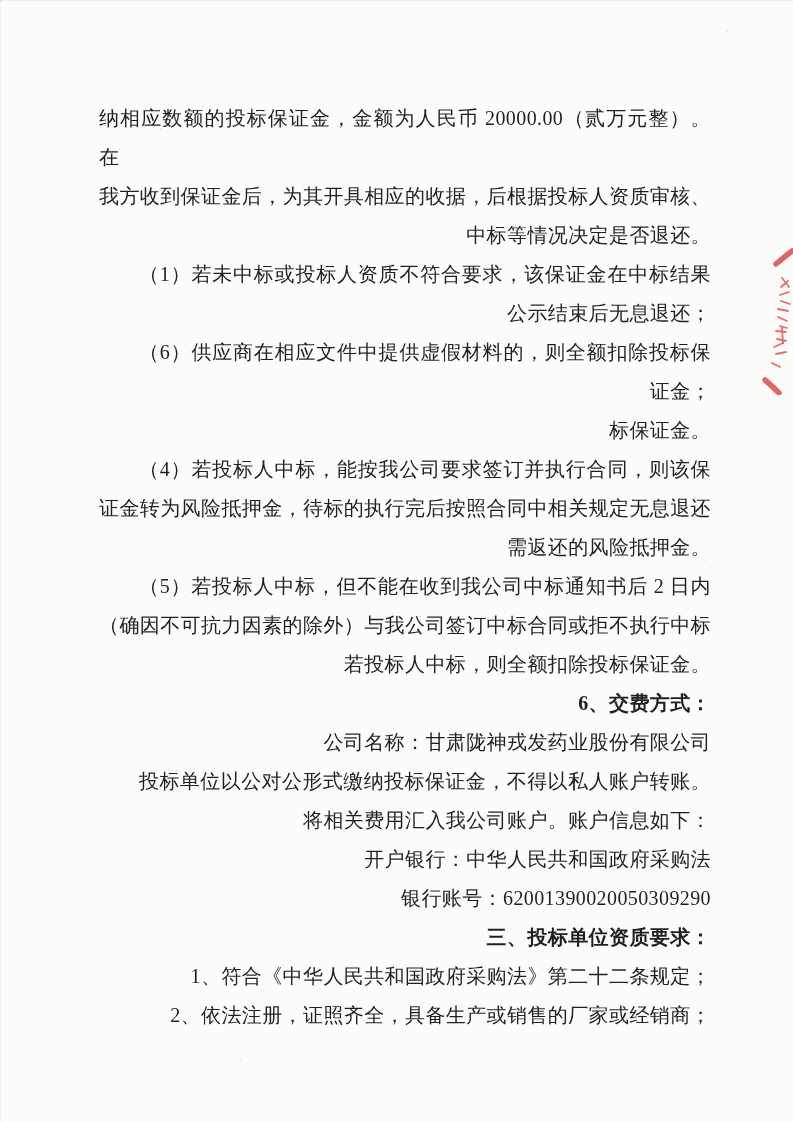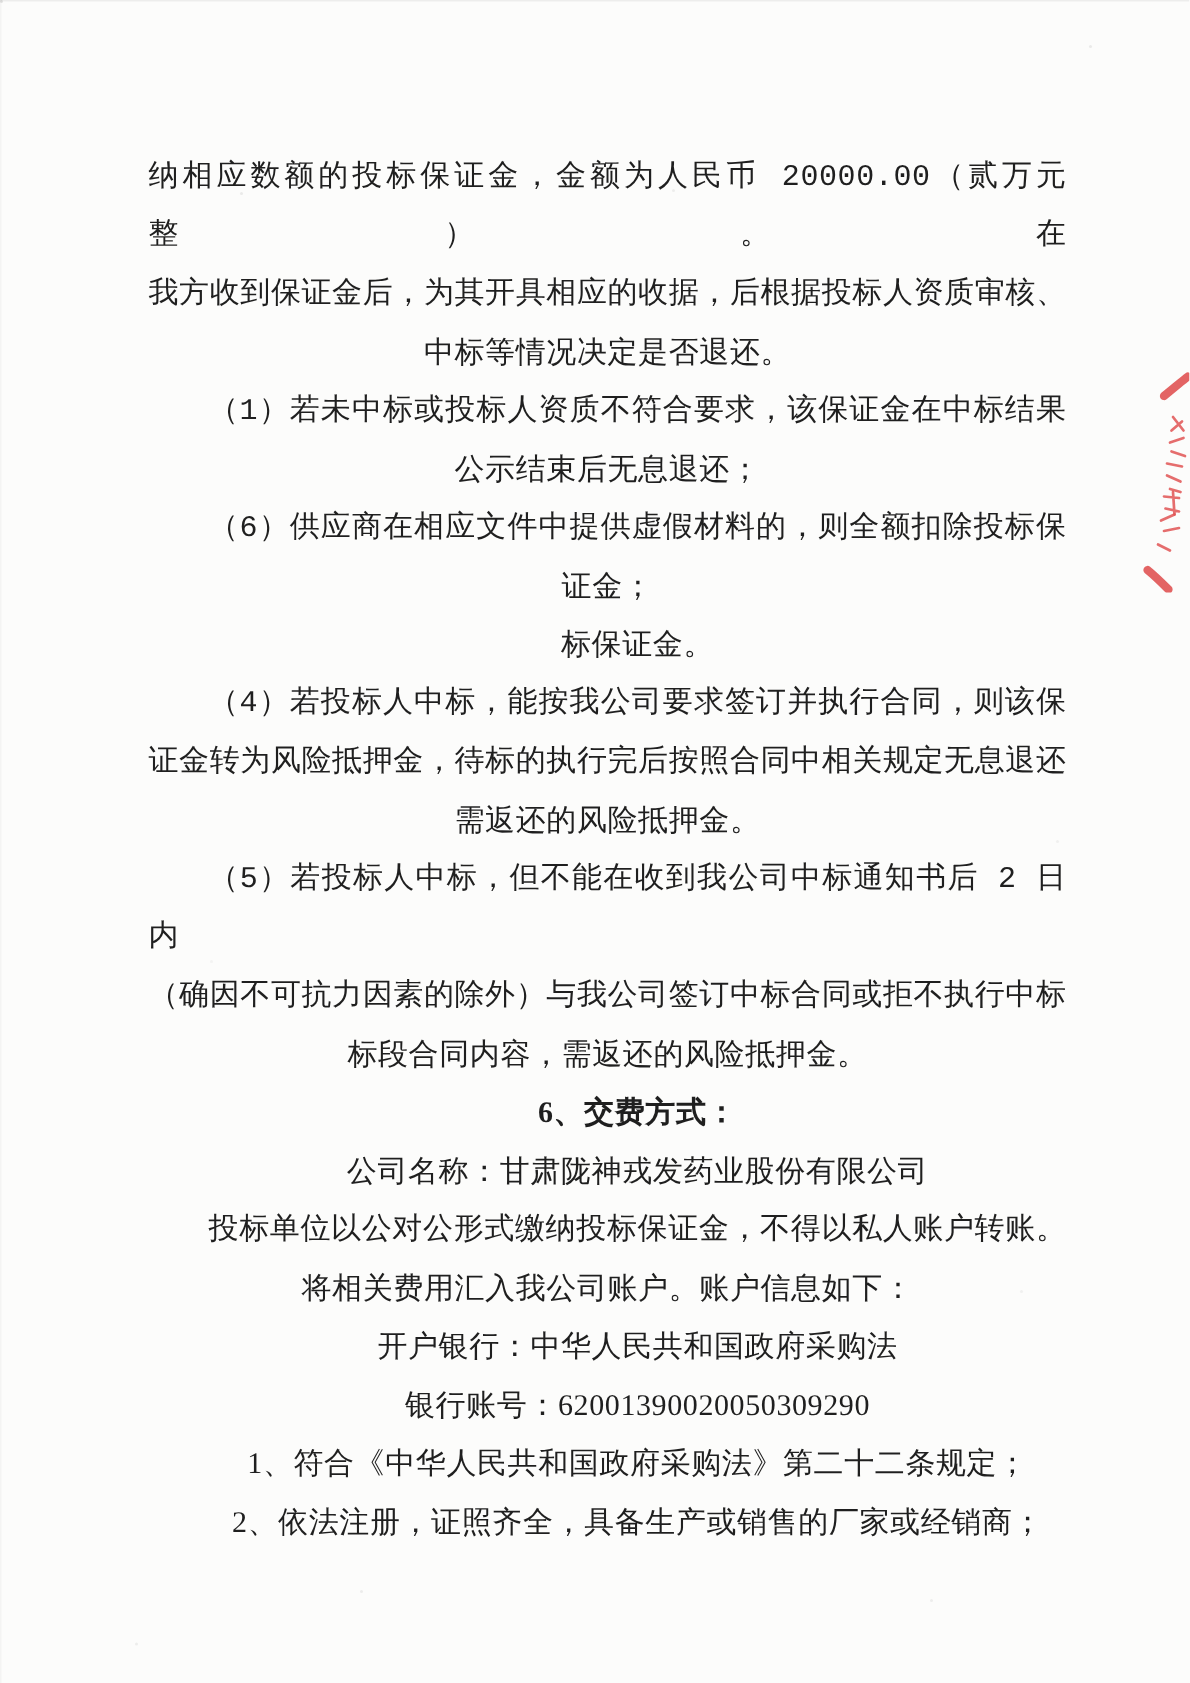--- a/index.html
+++ b/index.html
@@ -34,28 +34,27 @@
     left: 99px;
     top: 99px;
     width: 612px;
   }
   .para { margin: 0; }
   .para.bold { font-weight: 700; }
   .line {
     font-size: 20px;
     line-height: 39px;
     white-space: pre;
-    text-align: center;
+    text-align: right;
     letter-spacing: 0.4px;
   }
   .line.full {
     white-space: normal;
     text-align: justify;
     text-align-last: justify;
-    font-family: Liberation Mono, monospace;
   }
   .para.indent .line:first-child { text-indent: 2em; }
   .red-mark {
     position: absolute;
     top: 245px;
     right: 0px;
     width: 32px;
     height: 150px;
     pointer-events: none;
   }
@@ -85,37 +84,40 @@
         <div class="line">标保证金。</div>
       </div>
       <div class="para indent">
         <div class="line full">（4）若投标人中标，能按我公司要求签订并执行合同，则该保</div>
         <div class="line full">证金转为风险抵押金，待标的执行完后按照合同中相关规定无息退还</div>
         <div class="line">需返还的风险抵押金。</div>
       </div>
       <div class="para indent">
         <div class="line full">（5）若投标人中标，但不能在收到我公司中标通知书后 2 日内</div>
         <div class="line full">（确因不可抗力因素的除外）与我公司签订中标合同或拒不执行中标</div>
-        <div class="line">标段合同内容，需返还的风险抵押金。</div>
+        <div class="line">若投标人中标，则全额扣除投标保证金。</div>
       </div>
       <div class="para bold indent">
         <div class="line">6、交费方式：</div>
       </div>
       <div class="para indent">
         <div class="line">公司名称：甘肃陇神戎发药业股份有限公司</div>
       </div>
       <div class="para indent">
         <div class="line full">投标单位以公对公形式缴纳投标保证金，不得以私人账户转账。</div>
         <div class="line">将相关费用汇入我公司账户。账户信息如下：</div>
       </div>
       <div class="para indent">
         <div class="line">开户银行：中华人民共和国政府采购法</div>
       </div>
       <div class="para indent">
         <div class="line">银行账号：62001390020050309290</div>
+      </div>
+      <div class="para bold indent">
+        <div class="line">三、投标单位资质要求：</div>
       </div>
       <div class="para indent">
         <div class="line">1、符合《中华人民共和国政府采购法》第二十二条规定；</div>
       </div>
       <div class="para indent">
         <div class="line">2、依法注册，证照齐全，具备生产或销售的厂家或经销商；</div>
       </div>
     </div>
 
   <div class="red-mark">

